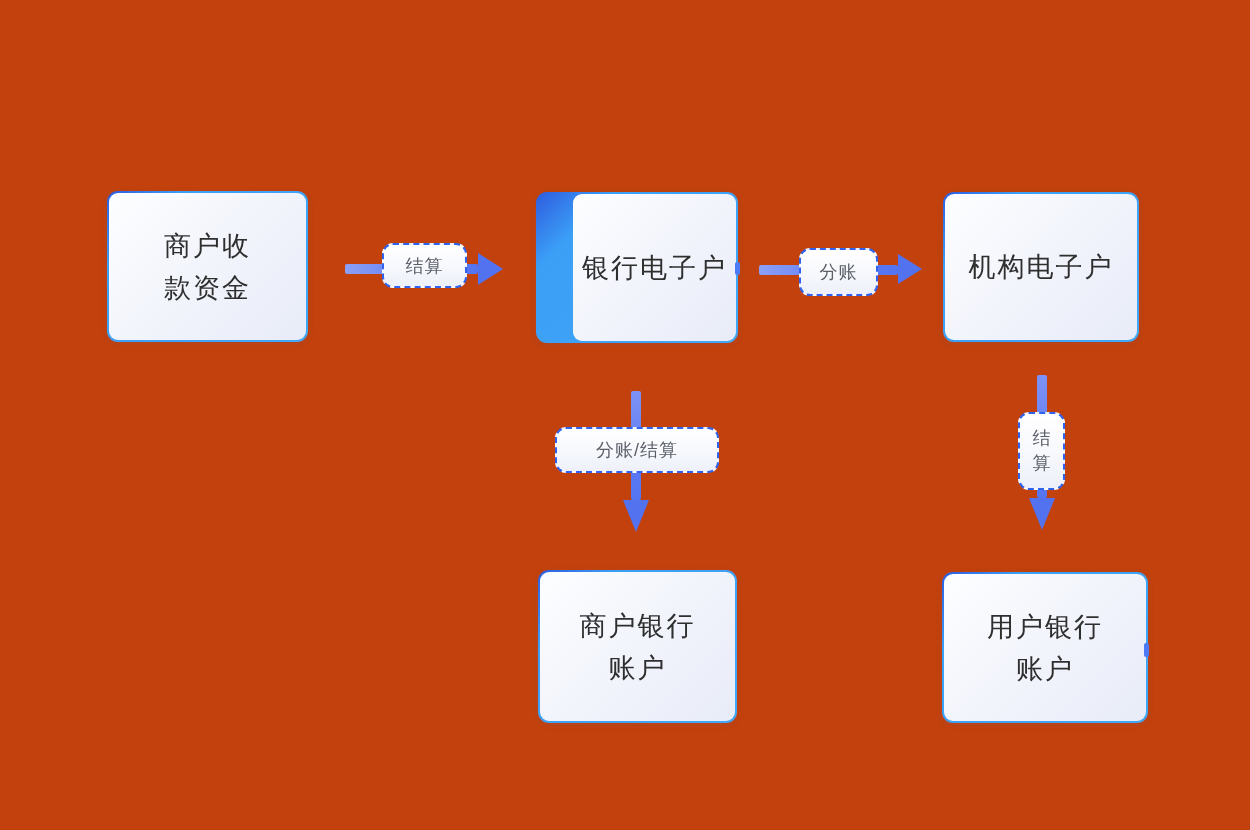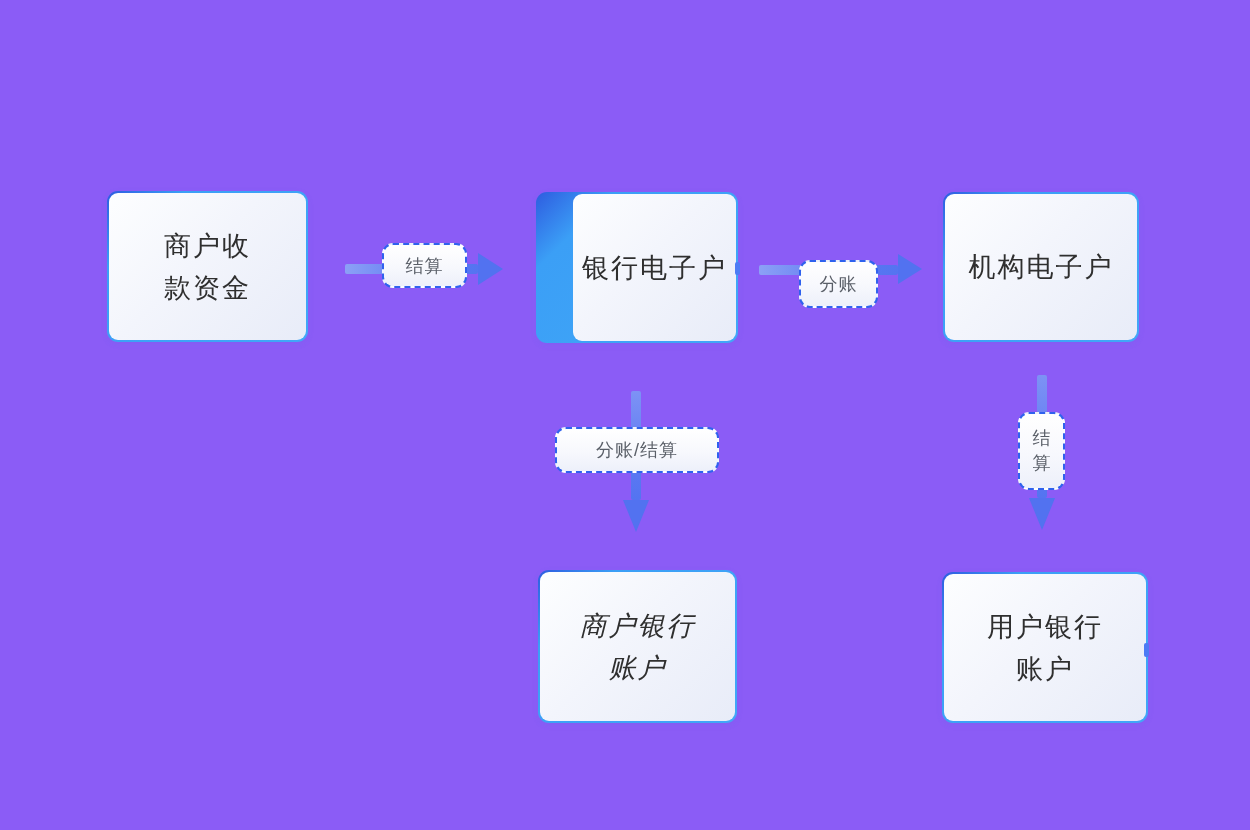--- a/index.html
+++ b/index.html
@@ -5,21 +5,21 @@
   html, body {
     margin: 0;
     padding: 0;
     background: #ffffff;
     font-family: "Liberation Sans", "DejaVu Sans", sans-serif;
   }
   .canvas {
     position: relative;
     width: 1250px;
     height: 830px;
-    background: #8b5cf6;
+    background: #c2410c;
     overflow: hidden;
   }
   
   .node {
     position: absolute;
     padding: 2px;
     border-radius: 11px;
     background: linear-gradient(135deg, #2E5CE0 0%, #3B9FF6 22%, #41A7F7 100%);
     box-sizing: border-box;
     box-shadow: 0 2px 6px rgba(70,110,220,0.10);
@@ -130,42 +130,42 @@
       <span class="node-label">银行电子户</span>
     </div>
   </div>
 
   <div class="node" style="left:943px; top:192px; width:196px; height:150px;">
     <div class="node-inner">
       <span class="node-label">机构电子户</span>
     </div>
   </div>
 
-  <div class="node" style="left:538px; top:570px; width:199px; height:153px;font-style:italic;">
+  <div class="node" style="left:538px; top:570px; width:199px; height:153px;">
     <div class="node-inner">
       <span class="node-label">商户银行
 账户</span>
     </div>
   </div>
 
   <div class="node" style="left:942px; top:572px; width:206px; height:151px;">
     <div class="node-inner">
       <span class="node-label">用户银行
 账户</span>
     </div>
   </div>
 
   <div class="stub" style="left:735px; top:262px; height:13px;"></div>
   <div class="stub" style="left:1144px; top:643px; height:14px;"></div>
 
   <div class="pill" style="left:382px; top:243px; width:85px; height:45px;">
     <span>结算</span>
   </div>
 
-  <div class="pill" style="left:799px; top:260px; width:79px; height:48px;justify-content:center;">
+  <div class="pill" style="left:799px; top:248px; width:79px; height:48px;justify-content:center;">
     <span>分账</span>
   </div>
 
   <div class="pill" style="left:555px; top:427px; width:164px; height:46px;">
     <span>分账/结算</span>
   </div>
 
   <div class="pill" style="left:1018px; top:412px; width:47px; height:78px;">
     <span class="pill-vertical-text">结算</span>
   </div>

